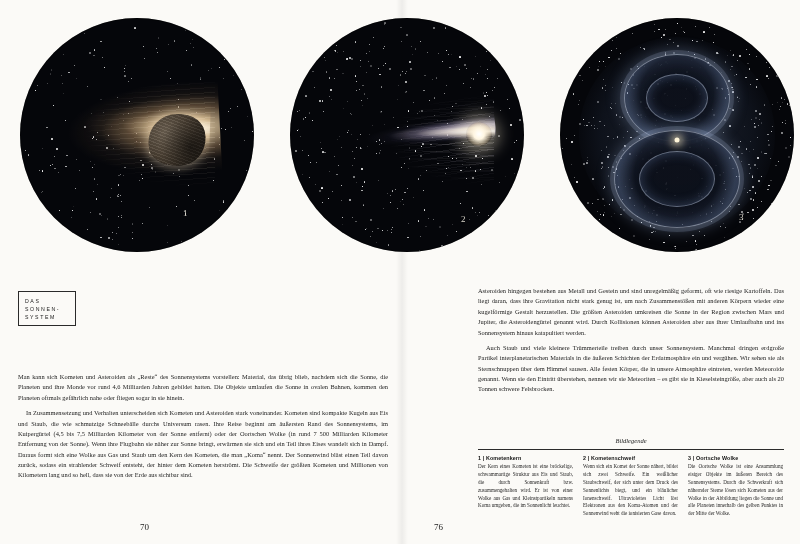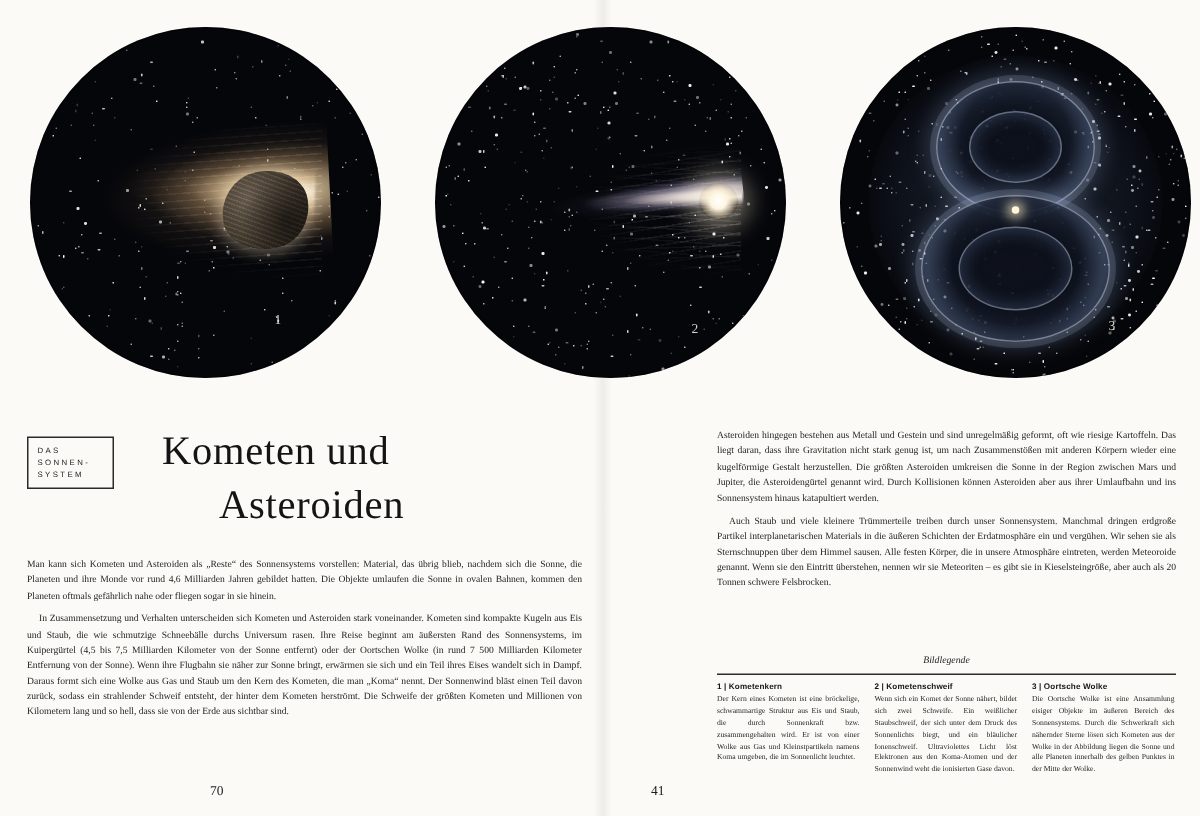--- a/index.html
+++ b/index.html
@@ -1306,24 +1306,20 @@
       <div class="inner"></div>
     </div>
     <div class="sun"></div>
     <div class="num">3</div>
   </div>
 
   <div id="gutter"></div>
 
   <div id="chapter-tag">DAS SONNEN-SYSTEM</div>
 
-  <div id="title">
-    <span class="l1">Kometen und</span>
-    <span class="l2">Asteroiden</span>
-  </div>
 
   <div class="bodycol" id="body-left">
     <p>Man kann sich Kometen und Asteroiden als „Reste“ des Sonnensystems vorstellen: Material, das übrig blieb, nachdem sich die Sonne, die Planeten und ihre Monde vor rund 4,6 Milliarden Jahren gebildet hatten. Die Objekte umlaufen die Sonne in ovalen Bahnen, kommen den Planeten oftmals gefährlich nahe oder fliegen sogar in sie hinein.</p>
     <p>In Zusammensetzung und Verhalten unterscheiden sich Kometen und Asteroiden stark voneinander. Kometen sind kompakte Kugeln aus Eis und Staub, die wie schmutzige Schneebälle durchs Universum rasen. Ihre Reise beginnt am äußersten Rand des Sonnensystems, im Kuipergürtel (4,5 bis 7,5 Milliarden Kilometer von der Sonne entfernt) oder der Oortschen Wolke (in rund 7 500 Milliarden Kilometer Entfernung von der Sonne). Wenn ihre Flugbahn sie näher zur Sonne bringt, erwärmen sie sich und ein Teil ihres Eises wandelt sich in Dampf. Daraus formt sich eine Wolke aus Gas und Staub um den Kern des Kometen, die man „Koma“ nennt. Der Sonnenwind bläst einen Teil davon zurück, sodass ein strahlender Schweif entsteht, der hinter dem Kometen herströmt. Die Schweife der größten Kometen und Millionen von Kilometern lang und so hell, dass sie von der Erde aus sichtbar sind.</p>
   </div>
 
   <div class="bodycol" id="body-right">
     <p>Asteroiden hingegen bestehen aus Metall und Gestein und sind unregelmäßig geformt, oft wie riesige Kartoffeln. Das liegt daran, dass ihre Gravitation nicht stark genug ist, um nach Zusammenstößen mit anderen Körpern wieder eine kugelförmige Gestalt herzustellen. Die größten Asteroiden umkreisen die Sonne in der Region zwischen Mars und Jupiter, die Asteroidengürtel genannt wird. Durch Kollisionen können Asteroiden aber aus ihrer Umlaufbahn und ins Sonnensystem hinaus katapultiert werden.</p>
     <p>Auch Staub und viele kleinere Trümmerteile treiben durch unser Sonnensystem. Manchmal dringen erdgroße Partikel interplanetarischen Materials in die äußeren Schichten der Erdatmosphäre ein und vergühen. Wir sehen sie als Sternschnuppen über dem Himmel sausen. Alle festen Körper, die in unsere Atmosphäre eintreten, werden Meteoroide genannt. Wenn sie den Eintritt überstehen, nennen wir sie Meteoriten – es gibt sie in Kieselsteingröße, aber auch als 20 Tonnen schwere Felsbrocken.</p>
   </div>
@@ -1339,15 +1335,15 @@
       <div class="ctitle">2 | Kometenschweif</div>
       <div class="ctext">Wenn sich ein Komet der Sonne nähert, bildet sich zwei Schweife. Ein weißlicher Staubschweif, der sich unter dem Druck des Sonnenlichts biegt, und ein bläulicher Ionenschweif. Ultraviolettes Licht löst Elektronen aus den Koma-Atomen und der Sonnenwind weht die ionisierten Gase davon.</div>
     </div>
     <div class="cap">
       <div class="ctitle">3 | Oortsche Wolke</div>
       <div class="ctext">Die Oortsche Wolke ist eine Ansammlung eisiger Objekte im äußeren Bereich des Sonnensystems. Durch die Schwerkraft sich nähernder Sterne lösen sich Kometen aus der Wolke in der Abbildung liegen die Sonne und alle Planeten innerhalb des gelben Punktes in der Mitte der Wolke.</div>
     </div>
   </div>
 
   <div class="folio" id="folio-left">70</div>
-  <div class="folio" id="folio-right">41</div>
+  <div class="folio" id="folio-right">76</div>
 
 </div>
 
 </body></html>

